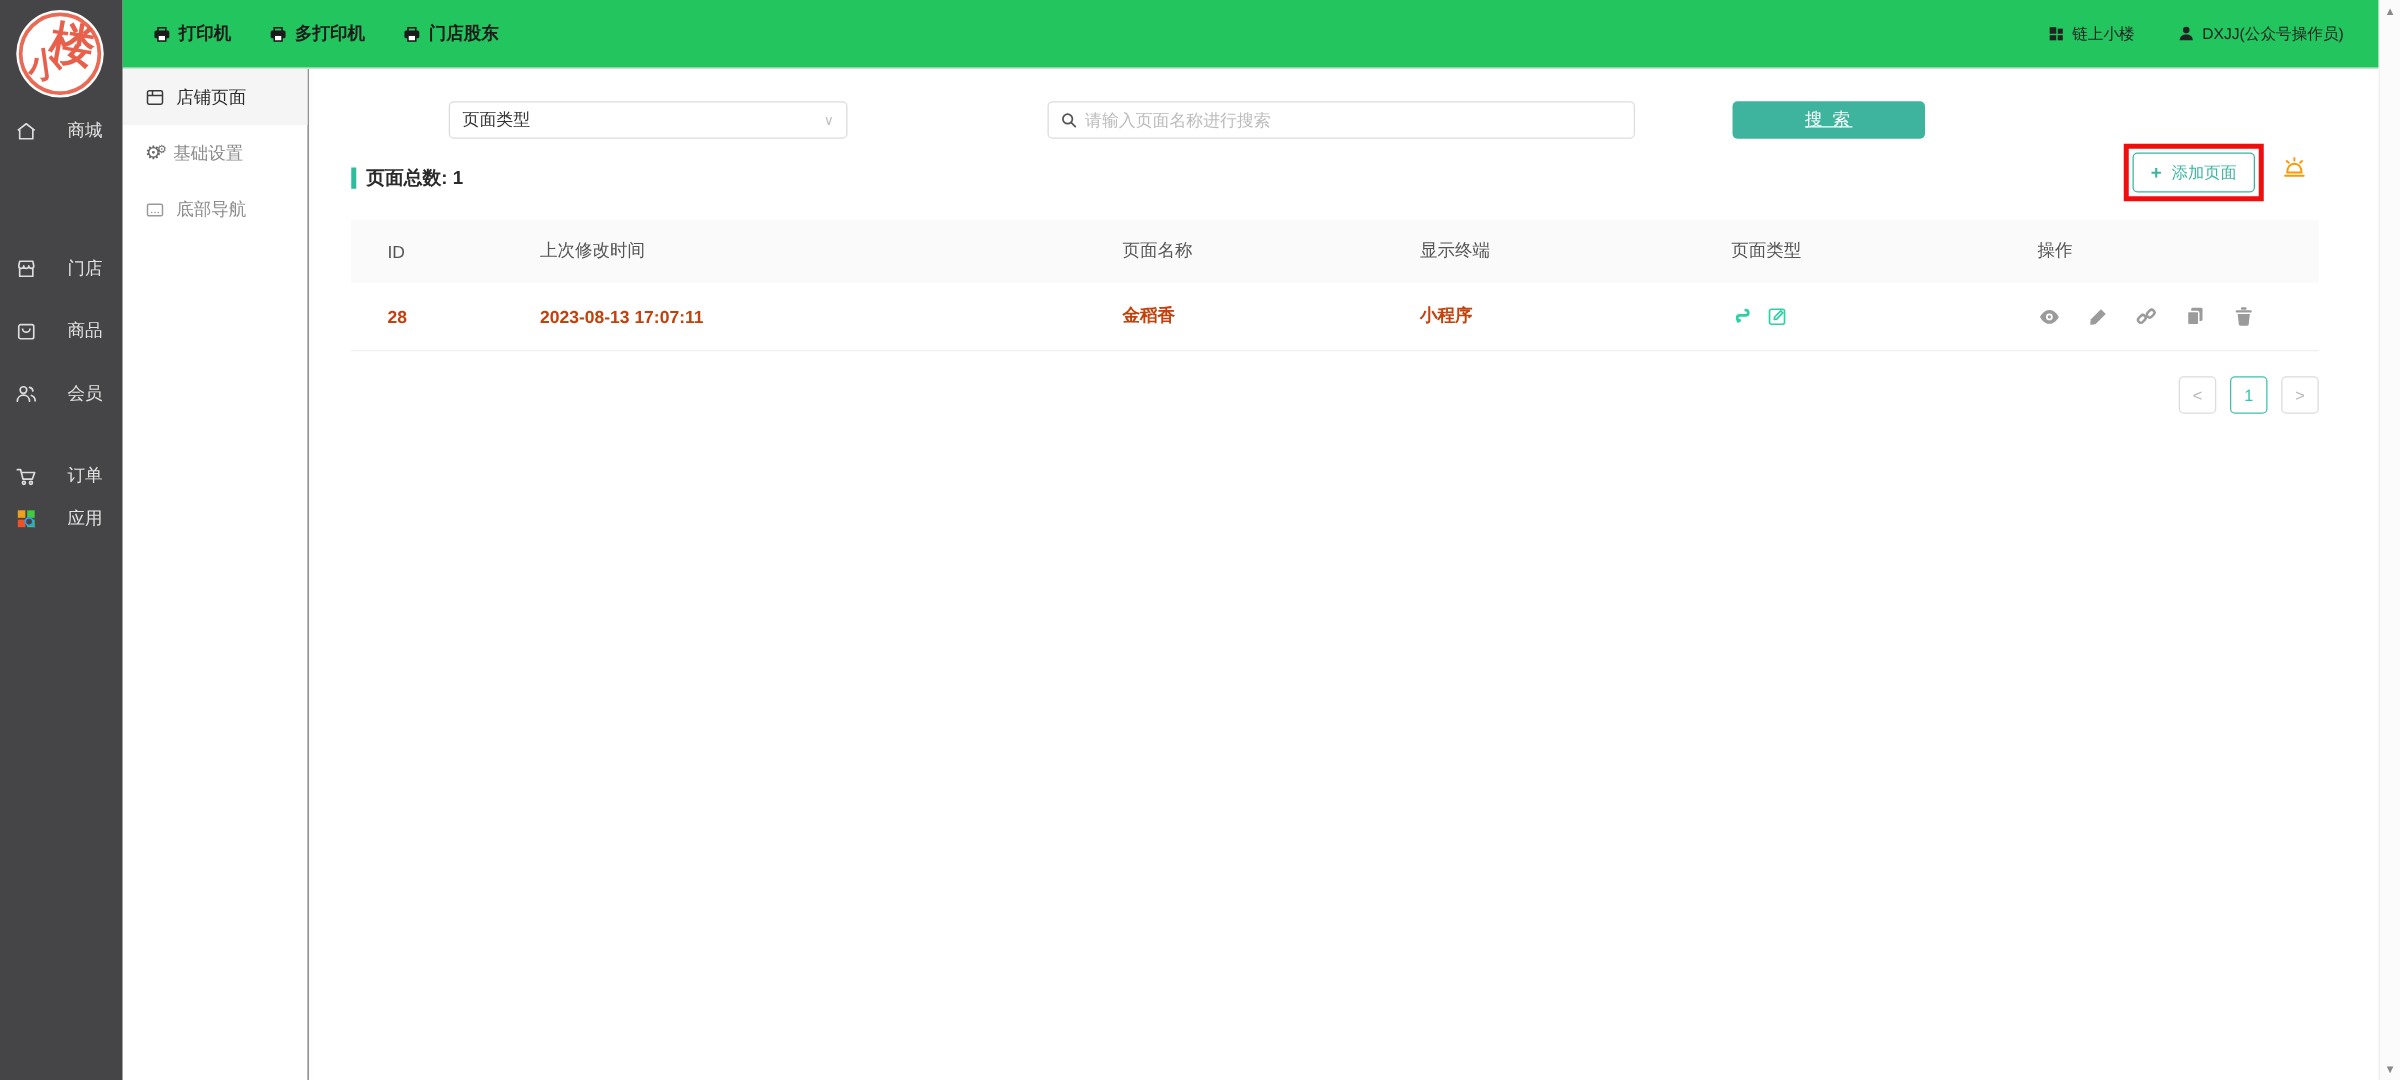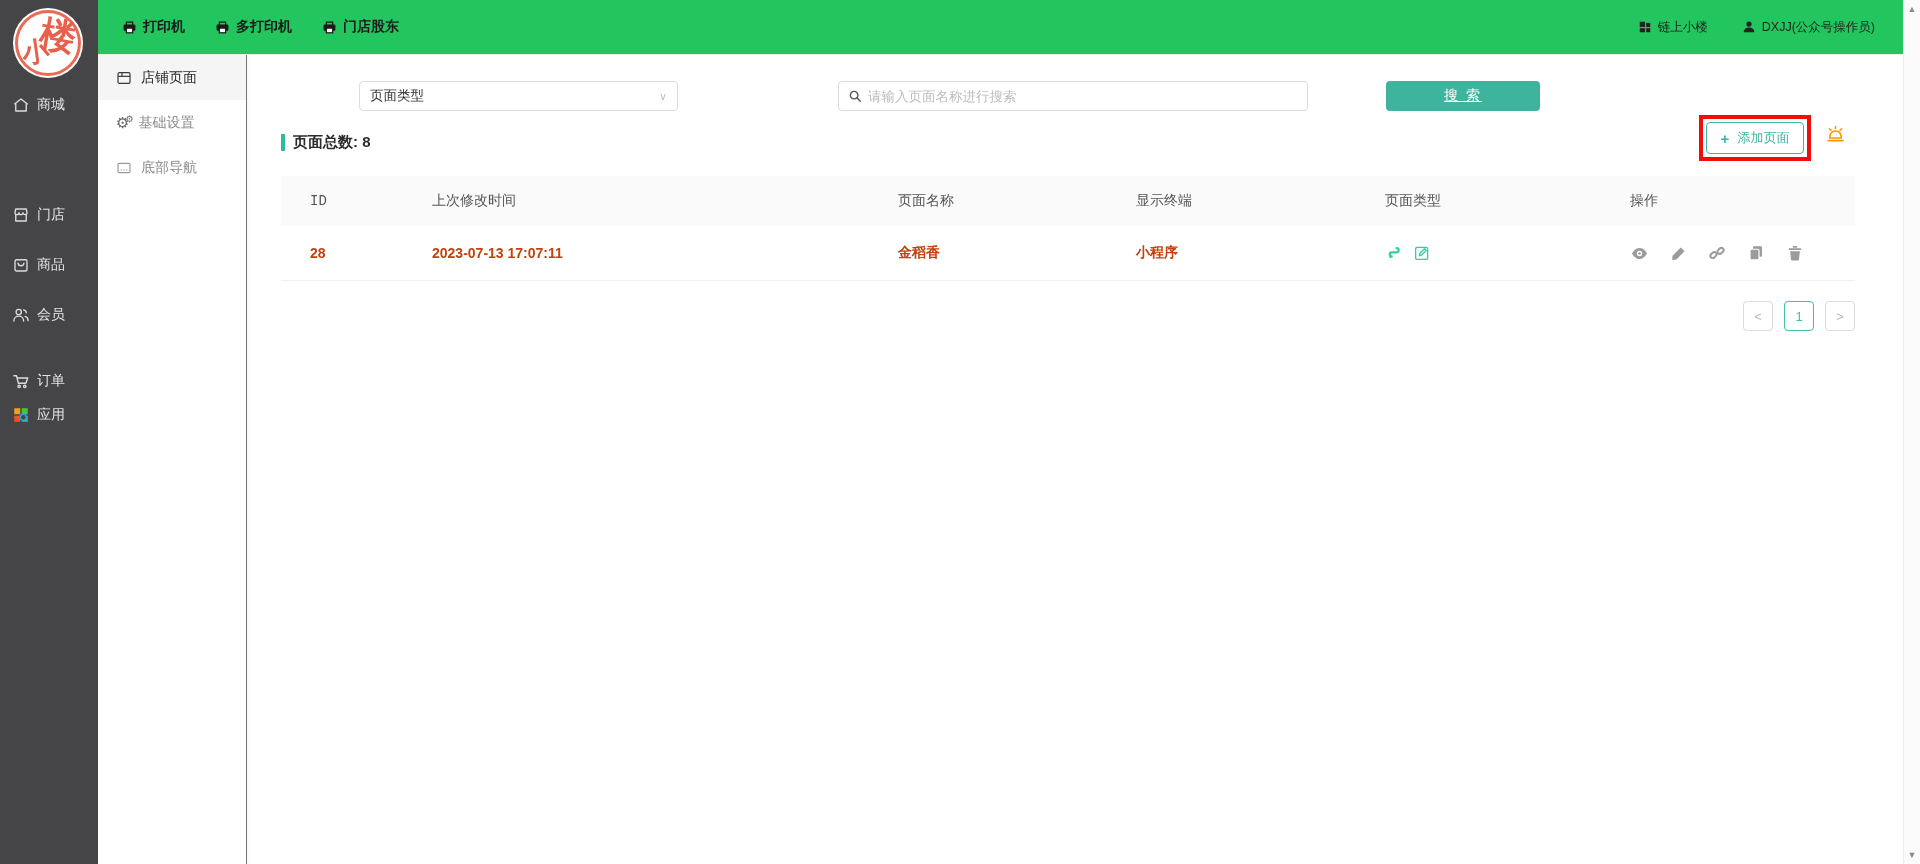--- a/index.html
+++ b/index.html
@@ -10,21 +10,21 @@
   
   .sidebar { position:absolute; left:0; top:0; width:98px; height:864px; background:#454547; z-index:5; }
   .logo { position:absolute; left:13px; top:8px; width:70px; height:70px; background:#fff; border-radius:50%;
           overflow:hidden; }
   .logo::before { content:""; position:absolute; inset:2px; border:3px solid #e96a55; border-radius:50%; }
   .logo .ch-big { position:absolute; right:7px; top:4px; color:#e8604c; font-size:36px; font-weight:700;
                   transform:rotate(10deg); font-family:"Liberation Serif","DejaVu Serif",serif; }
   .logo .ch-small { position:absolute; left:9px; top:26px; color:#e8604c; font-size:27px; font-weight:700;
                   transform:rotate(-8deg); font-family:"Liberation Serif","DejaVu Serif",serif; }
   .side-item { position:absolute; left:0; width:118px; height:34px; display:flex; align-items:center;
-               padding-left:12px; gap:7px; color:#e3e3e3; font-size:14px; cursor:pointer; }
+               padding-left:12px; gap:24px; color:#e3e3e3; font-size:14px; cursor:pointer; }
   .side-item svg { flex:0 0 auto; }
 
   
   .topbar { position:absolute; left:98px; top:0; right:17px; height:55px; background:#22c55e;
             border-bottom:1px solid #ececec; display:flex; align-items:center; z-index:4; }
   .topnav { display:flex; align-items:center; gap:30px; padding-left:24px; }
   .topnav-item { display:flex; align-items:center; gap:6px; font-size:14px; font-weight:700; color:#1b1b1b; cursor:pointer; }
   .topbar-right { margin-left:auto; display:flex; align-items:center; gap:34px; padding-right:28px; }
   .topbar-right .acct { display:flex; align-items:center; gap:6px; font-size:12.5px; color:#222; cursor:pointer; }
 
@@ -61,21 +61,21 @@
   .btn-add { display:flex; align-items:center; justify-content:center; gap:8px; width:98px; height:32px;
              background:#fff; border:1px solid #3eb49e; border-radius:4px; color:#3eb49e; font-size:13px;
              cursor:pointer; font-family:"Liberation Sans","DejaVu Sans",sans-serif; }
   .btn-add .plus { font-size:15px; font-weight:700; }
   .alarm { position:absolute; left:1578px; top:69px; cursor:pointer; }
 
   
   .table { position:absolute; left:34px; top:121px; width:1574px; }
   .trow { display:grid; grid-template-columns:122px 466px 238px 249px 245px auto; align-items:center;
           padding-left:29px; }
-  .thead { height:50px; background:#fafafa; font-size:14px; color:#555;font-family:Liberation Mono, monospace; }
+  .thead { height:50px; background:#fafafa; font-size:14px; color:#555; }
   .tbody-row { height:55px; border-bottom:1px solid #f0f0f0; font-size:14px; color:#c2410c; }
   .cell-b { font-weight:700; }
   .cell-sb { font-weight:600; }
   .type-icons { display:flex; align-items:center; gap:10px; }
   .actions { display:flex; align-items:center; gap:21px; }
   .actions svg { cursor:pointer; }
 
   
   .pagination { position:absolute; left:1496px; top:246px; display:flex; gap:11px; }
   .page-btn { width:30px; height:30px; border:1px solid #dcdcdc; border-radius:4px; background:#fff;
@@ -231,21 +231,21 @@
           <circle cx="10.5" cy="10.5" r="6.5"></circle>
           <line x1="15.5" y1="15.5" x2="21" y2="21"></line>
         </svg>
       <input type="text" placeholder="请输入页面名称进行搜索" style="">
     </div>
 
     <button class="btn-search">搜 索</button>
 
     <div class="summary">
       <span class="bar"></span>
-      <span class="txt">页面总数: 8</span>
+      <span class="txt">页面总数: 1</span>
     </div>
 
     <div class="add-wrap">
       <button class="btn-add">
         <span class="plus">+</span>
         <span>添加页面</span>
       </button>
     </div>
 
     <span class="alarm">
@@ -262,21 +262,21 @@
       <div class="trow thead">
         <div>ID</div>
         <div>上次修改时间</div>
         <div>页面名称</div>
         <div>显示终端</div>
         <div>页面类型</div>
         <div>操作</div>
       </div>
       <div class="trow tbody-row">
         <div class="cell-b">28</div>
-        <div class="cell-b">2023-07-13 17:07:11</div>
+        <div class="cell-b">2023-08-13 17:07:11</div>
         <div class="cell-b">金稻香</div>
         <div class="cell-sb">小程序</div>
         <div class="type-icons">
           <svg width="18" height="18" viewBox="0 0 24 24" fill="none" stroke="#2fd0a5" stroke-width="3" stroke-linecap="round">
               <path d="M15.5 5.5 C19 5.5 19 11 15.5 11 H9 C5.5 11 5.5 16.5 9 16.5"></path>
               <circle cx="7.2" cy="17.5" r="1.4" fill="#2fd0a5" stroke="none"></circle>
             </svg>
           <svg width="18" height="18" viewBox="0 0 24 24" fill="none" stroke="#2fd0a5" stroke-width="1.8" stroke-linecap="round" stroke-linejoin="round">
               <rect x="3.5" y="4.5" width="16" height="16" rx="2"></rect>
               <path d="M8.5 15.5 L9 12.8 L15.5 6.3 L17.7 8.5 L11.2 15 Z"></path>

